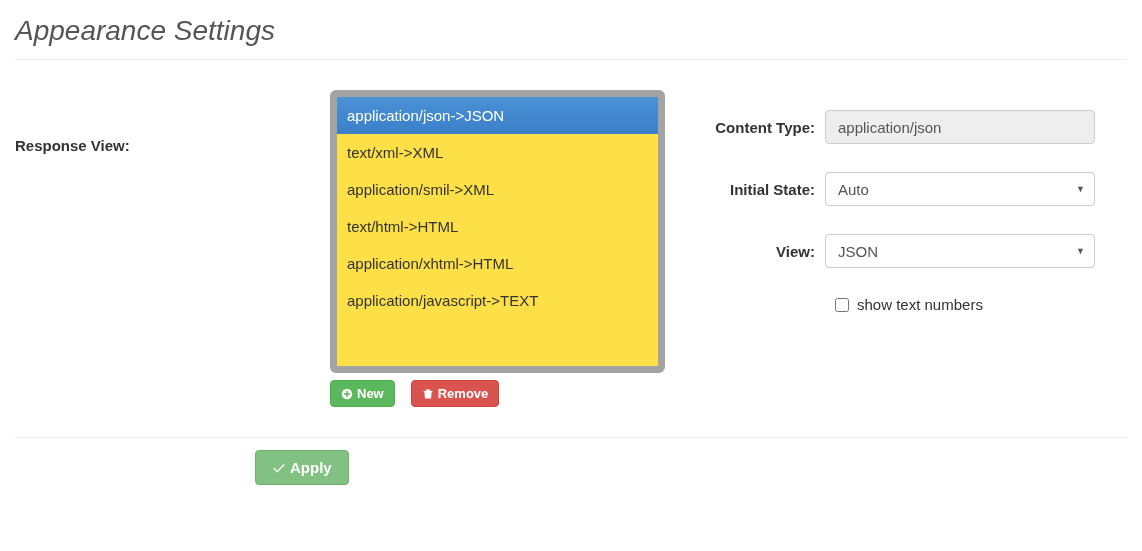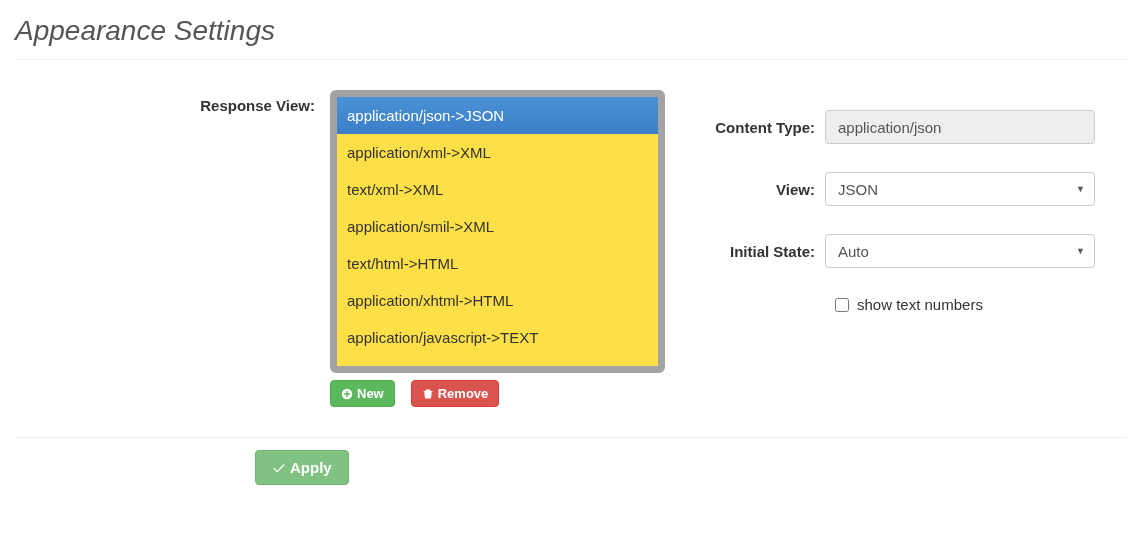--- a/index.html
+++ b/index.html
@@ -27,26 +27,27 @@
       border: none;
       border-top: 1px solid #eee;
       margin: 30px 0 12px 0;
     }
     .form-row {
       display: flex;
       align-items: flex-start;
     }
     .col-left-label {
       width: 315px;
-      text-align: right;
+      text-align: left;
       padding-right: 15px;
       font-weight: 700;
       color: #333;
       font-size: 15px;
       padding-top: 7px;
+      margin-top: 40px;
     }
     .col-listbox {
       width: 335px;
     }
     .listbox-wrap {
       border: 7px solid #a3a3a3;
       border-radius: 6px;
       height: 283px;
       overflow-y: scroll;
       background: #fde047;
@@ -155,21 +156,20 @@
 <h2 class="page-title">Appearance Settings</h2>
 <hr class="sep">
 
 <div class="form-row">
 
   <div class="col-left-label">Response View:</div>
 
   <div class="col-listbox">
     <div class="listbox-wrap" id="listbox">
         <div class="listbox-item selected">application/json-&gt;JSON</div>
-        <div class="listbox-item">application/xml-&gt;XML</div>
         <div class="listbox-item">text/xml-&gt;XML</div>
         <div class="listbox-item">application/smil-&gt;XML</div>
         <div class="listbox-item">text/html-&gt;HTML</div>
         <div class="listbox-item">application/xhtml-&gt;HTML</div>
         <div class="listbox-item">application/javascript-&gt;TEXT</div>
       </div>
     <div class="btn-row">
       <button class="btn btn-success">
         <span class="plus-icon">
           <svg viewBox="0 0 16 16">
@@ -194,33 +194,33 @@
   <div class="col-right">
 
     <div class="field-row">
       <div class="field-label">Content Type:</div>
       <div class="field-control">
         <input type="text" class="text-input" readonly="" value="application/json" style="">
       </div>
     </div>
 
     <div class="field-row">
+      <div class="field-label">Initial State:</div>
+      <div class="field-control">
+        <div class="select-wrap">
+          <select class="select-input" id="initial-state-select"><option>Auto</option></select>
+        </div>
+      </div>
+    </div>
+
+    <div class="field-row">
       <div class="field-label">View:</div>
       <div class="field-control">
         <div class="select-wrap">
           <select class="select-input" id="view-select"><option>JSON</option></select>
-        </div>
-      </div>
-    </div>
-
-    <div class="field-row">
-      <div class="field-label">Initial State:</div>
-      <div class="field-control">
-        <div class="select-wrap">
-          <select class="select-input" id="initial-state-select"><option>Auto</option></select>
         </div>
       </div>
     </div>
 
     <div class="checkbox-row">
       <input type="checkbox" id="line-num-cb" style="">
       <label for="line-num-cb">show text numbers</label>
     </div>
 
   </div>

